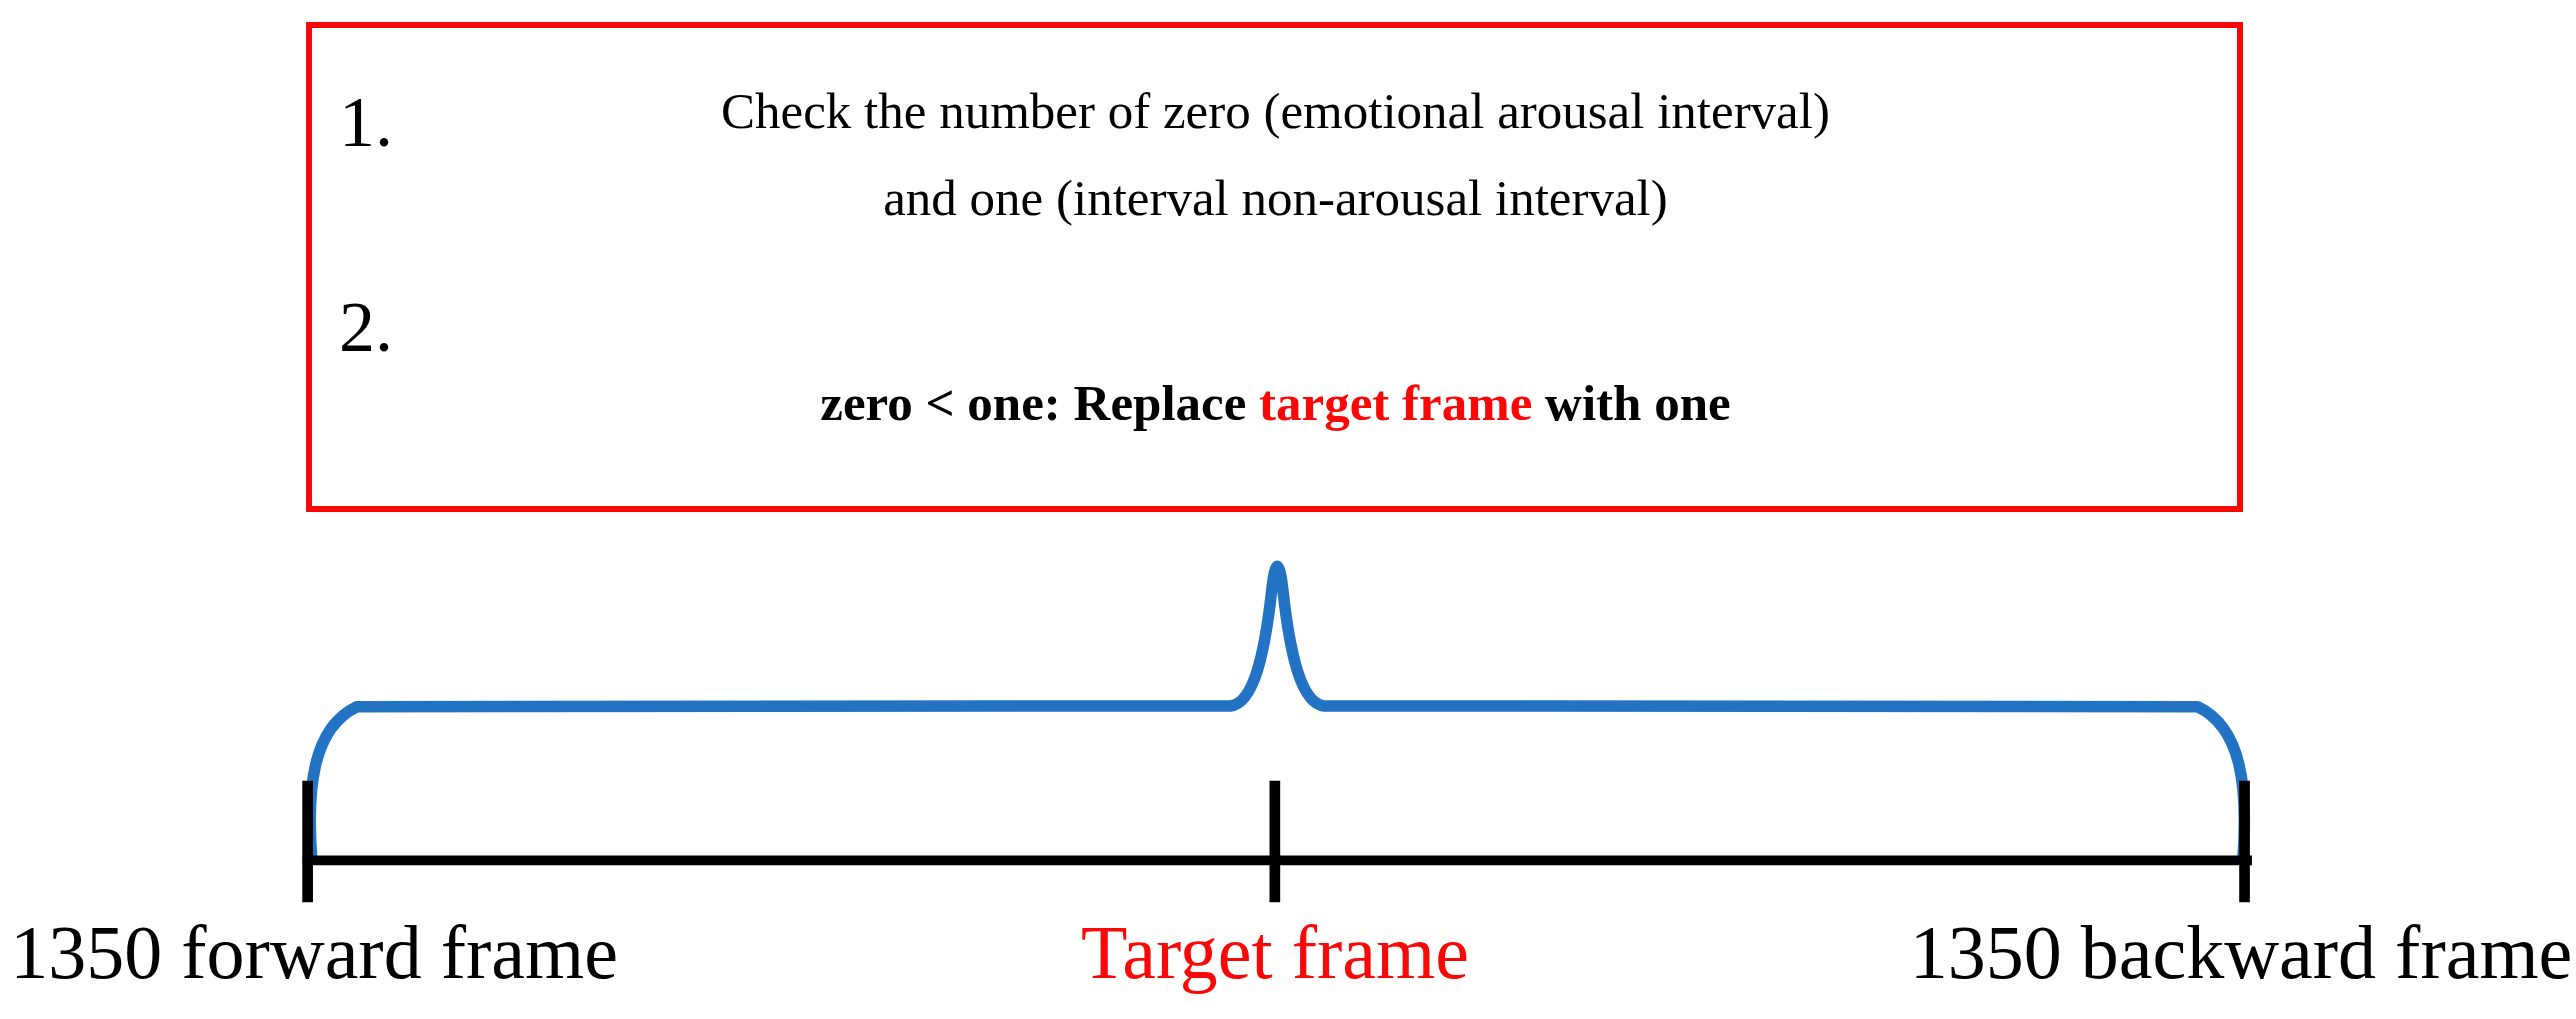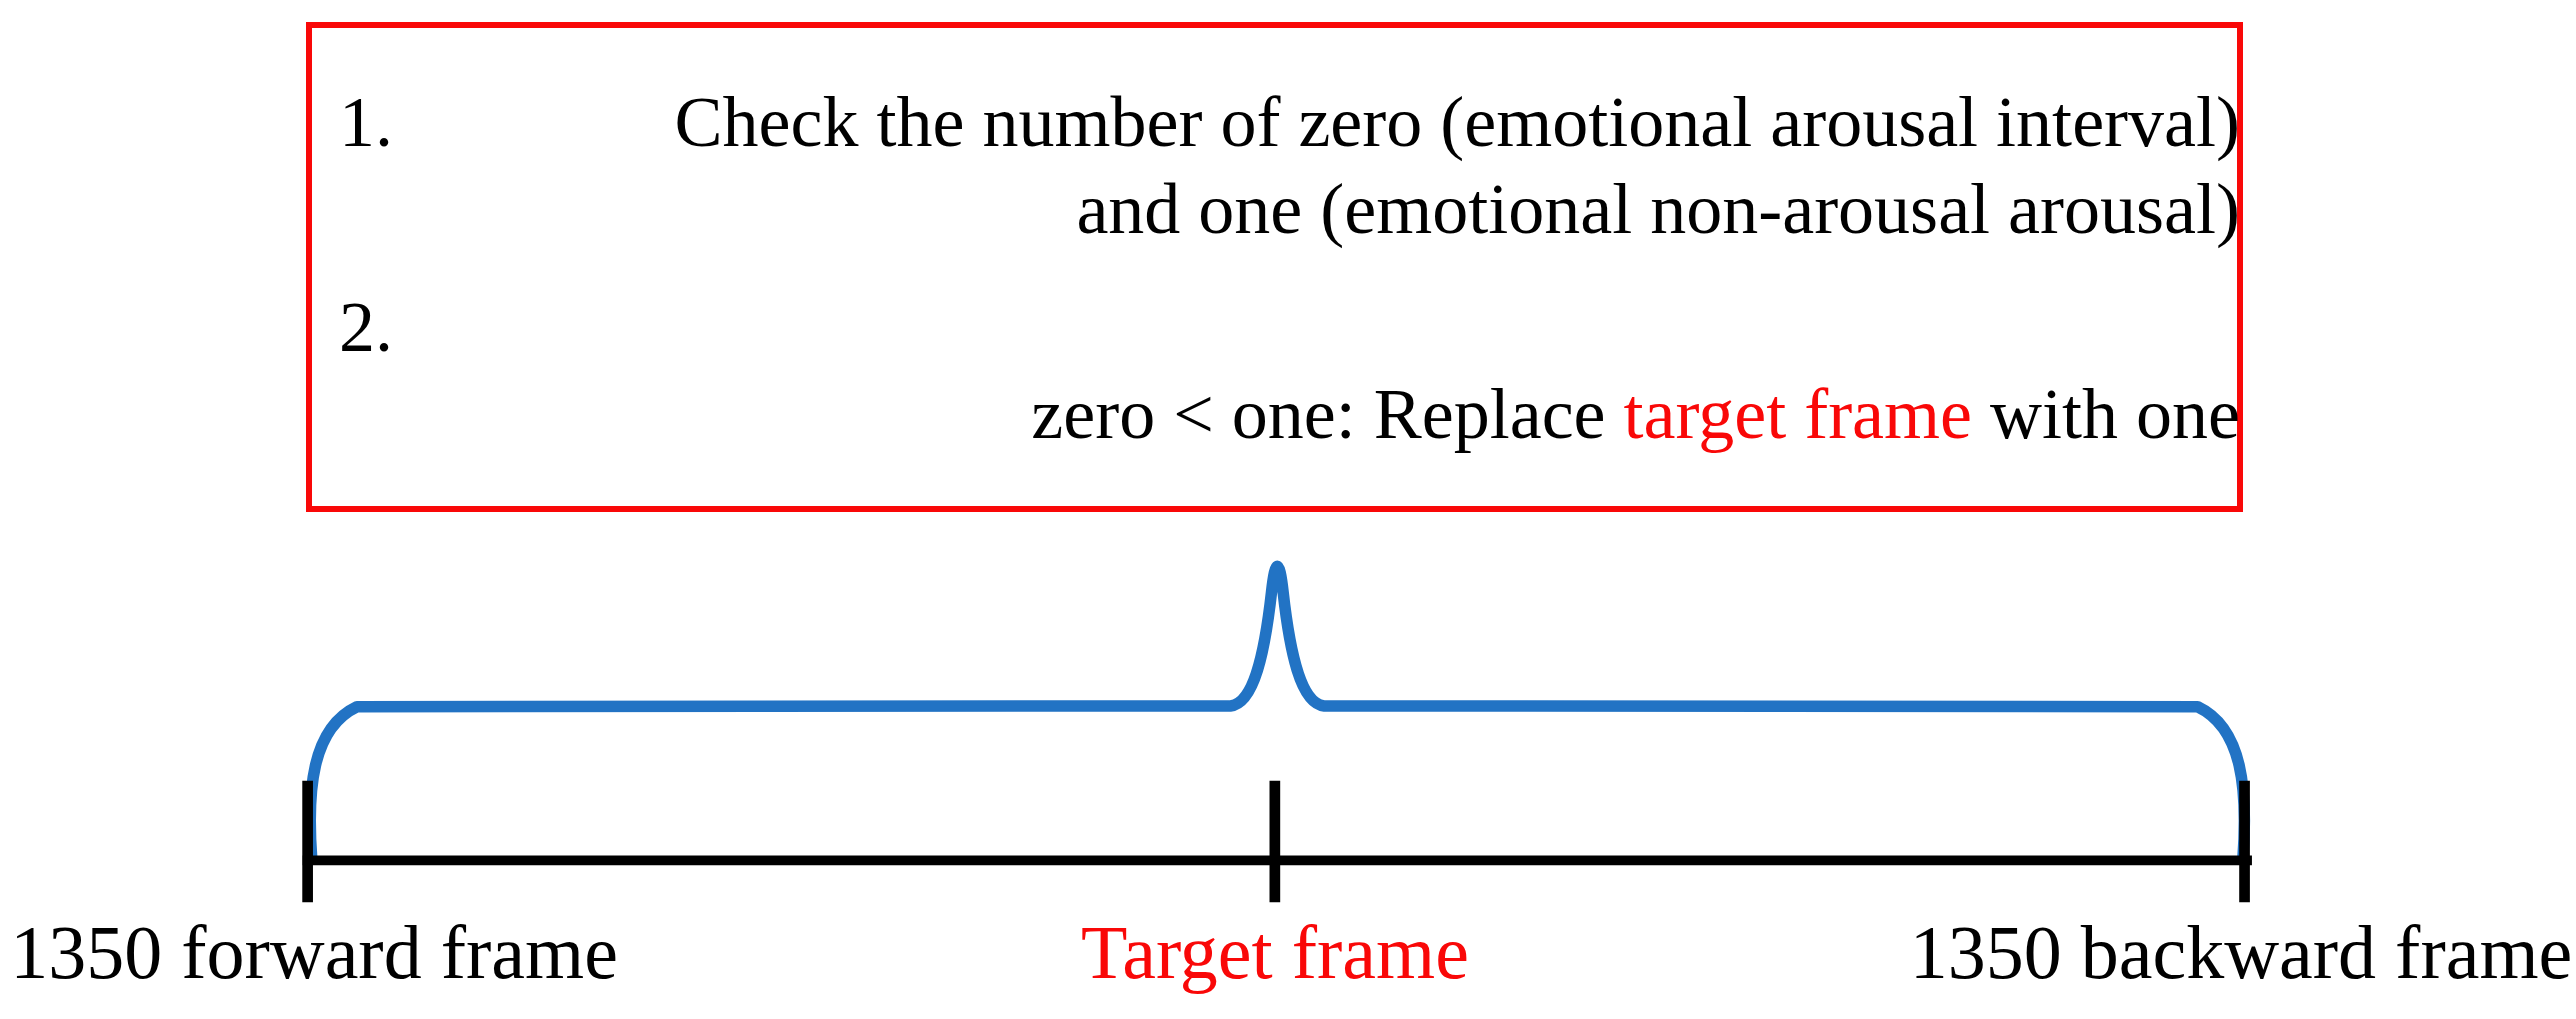--- a/index.html
+++ b/index.html
@@ -19,37 +19,37 @@
     left: 306px; top: 22px;
     width: 1937px; height: 490px;
     box-sizing: border-box;
     border: 6.6px solid #f90808;
     background: #ffffff;
   }
   .box-line {
     position: absolute;
     left: 311px;
     width: 1929px;
-    text-align: right;
-    font-size: 72px;
+    text-align: center;
+    font-size: 51px;
     line-height: 1;
     white-space: nowrap;
     color: #000000;
   }
   .box-num {
     position: absolute;
     left: 339px;
     font-size: 72px;
     line-height: 1;
     color: #000000;
   }
   .line-1 { top: 86px; }
   .line-2 { top: 173px; }
   .line-3 { top: 291px; }
-  .line-4 { top: 378px; }
+  .line-4 { top: 378px; font-weight: bold; }
   .num-1 { top: 86px; }
   .num-2 { top: 291px; }
   .red-text { color: #f90808; }
 
   
   #drawing {
     position: absolute;
     left: 0; top: 0;
     width: 2576px; height: 1019px;
   }
@@ -70,21 +70,21 @@
 </style>
 </head>
 <body>
 
 <div id="canvas">
 
   <div class="rule-box"></div>
 
   <div class="box-num num-1">1.</div>
   <div class="box-line line-1">Check the number of zero (emotional arousal interval)</div>
-  <div class="box-line line-2">and one (emotional non-arousal arousal)</div>
+  <div class="box-line line-2">and one (interval non-arousal interval)</div>
 
   <div class="box-num num-2">2.</div>
   <div class="box-line line-4">
     <span>zero &lt; one: Replace </span><span class="red-text">target frame</span><span> with one</span>
   </div>
 
   <svg id="drawing" viewBox="0 0 3134 1240" xmlns="http://www.w3.org/2000/svg">
 
     <path d="M 379,1045
              C 373,962 379,886 434,860

